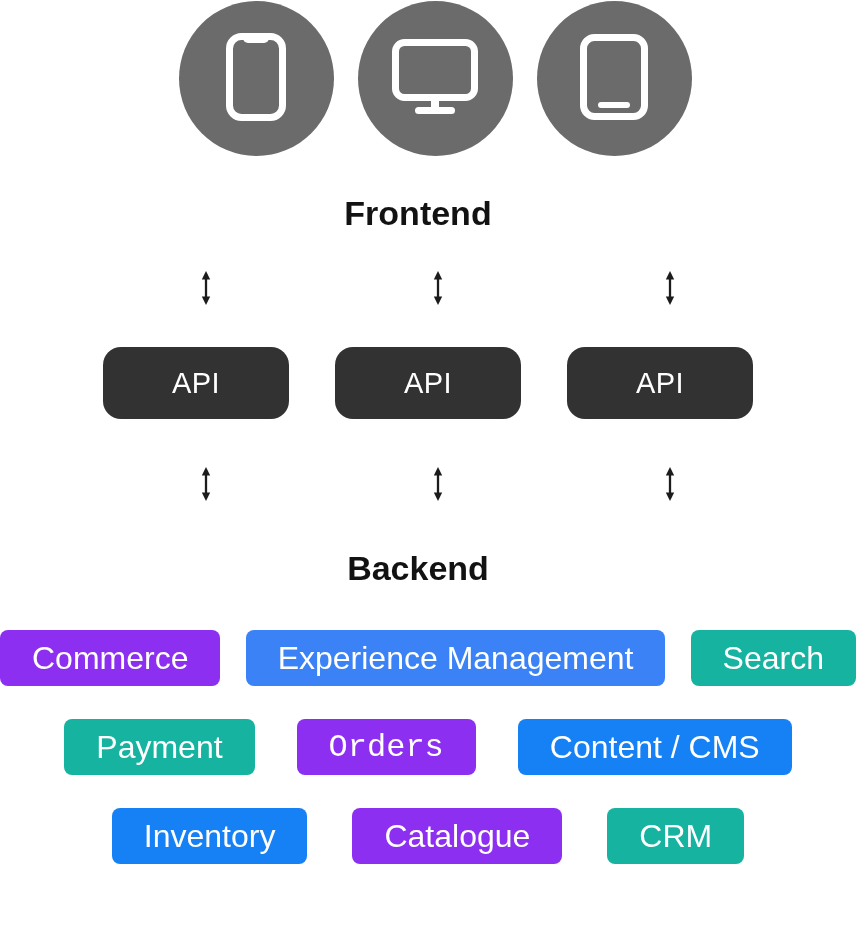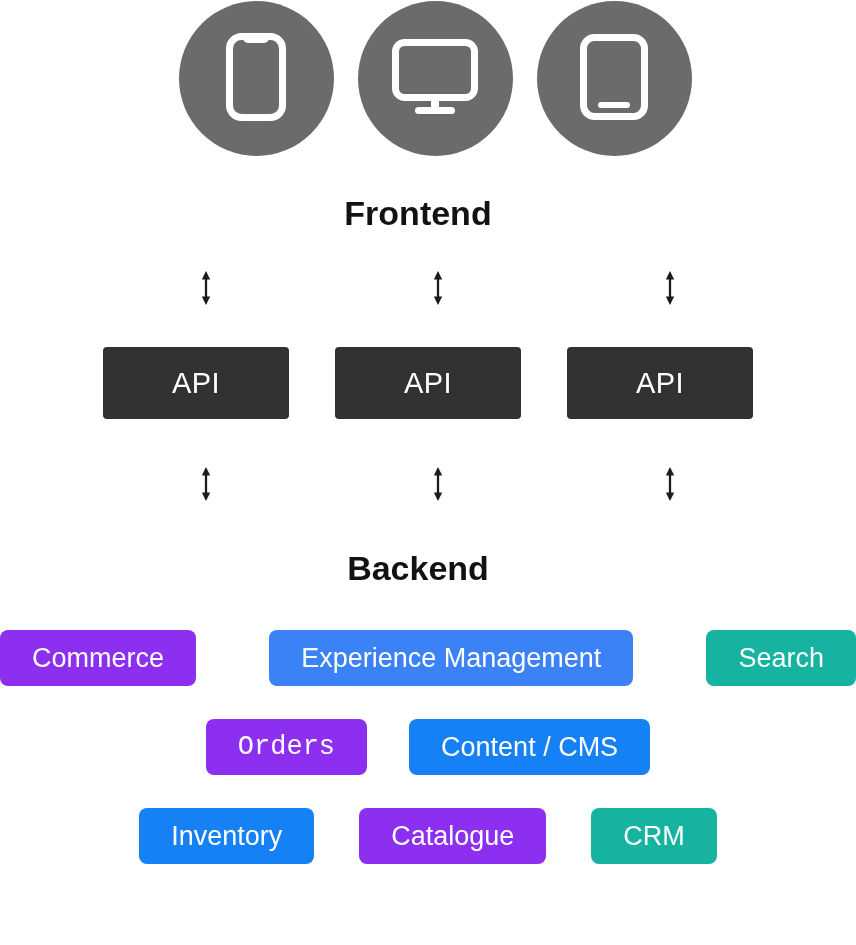--- a/index.html
+++ b/index.html
@@ -20,31 +20,31 @@
   .backend-heading{margin-top:43px;}
 
   
   .arrow-row{display:flex;justify-content:center;gap:46px;transform:translateX(10px);}
   .arrow-row-1{margin-top:38px;}
   .arrow-row-2{margin-top:48px;}
   .arrow-cell{width:186px;display:flex;justify-content:center;}
 
   
   .api-row{display:flex;justify-content:center;gap:46px;margin-top:38px;}
-  .api-box{width:186px;height:72px;border-radius:4px;display:flex;align-items:center;justify-content:center;}
+  .api-box{width:186px;height:72px;border-radius:18px;display:flex;align-items:center;justify-content:center;}
   .api-label{font-size:29px;letter-spacing:0.5px;}
 
   
   .pill-row{display:flex;align-items:center;height:56px;}
   .pill-row-1{justify-content:space-between;margin-top:42px;}
   .pill-row-2{justify-content:center;gap:42px;margin-top:33px;}
   .pill-row-3{justify-content:center;gap:41px;margin-top:33px;}
   .pill-row-4{justify-content:center;gap:45px;margin-top:33px;}
   .pill{height:56px;border-radius:8px;display:flex;align-items:center;justify-content:center;
-        padding:0 32px;color:#fff;font-size:27px;white-space:nowrap;}
+        padding:0 32px;color:#fff;font-size:32px;white-space:nowrap;}
 </style>
 </head>
 <body style="background: rgb(255, 255, 255);">
 
 <div class="canvas">
 
   <div class="devices-row">
     <div class="device-circle" style="background-color: rgb(107, 107, 107);">
       <span style="color: rgb(255, 255, 255);">
         <svg width="60" height="88" viewBox="0 0 60 88" fill="none">
@@ -148,20 +148,21 @@
 
   <div class="section-title backend-heading" style="color: rgb(18, 18, 18);">Backend</div>
 
   <div class="pill-row pill-row-1">
     <div class="pill" style="background-color: rgb(140, 47, 240);">Commerce</div>
     <div class="pill" style="background-color: #3b82f6;">Experience Management</div>
     <div class="pill" style="background-color: rgb(22, 179, 161);">Search</div>
   </div>
 
   <div class="pill-row pill-row-2">
+    <div class="pill" style="background-color: rgb(22, 179, 161);">Payment</div>
     <div class="pill" style="background-color: rgb(140, 47, 240); font-family: Liberation Mono, monospace;">Orders</div>
     <div class="pill" style="background-color: rgb(22, 129, 245);">Content / CMS</div>
   </div>
 
 
   <div class="pill-row pill-row-4">
     <div class="pill" style="background-color: rgb(22, 129, 245);">Inventory</div>
     <div class="pill" style="background-color: rgb(140, 47, 240);">Catalogue</div>
     <div class="pill" style="background-color: rgb(22, 179, 161);">CRM</div>
   </div>

